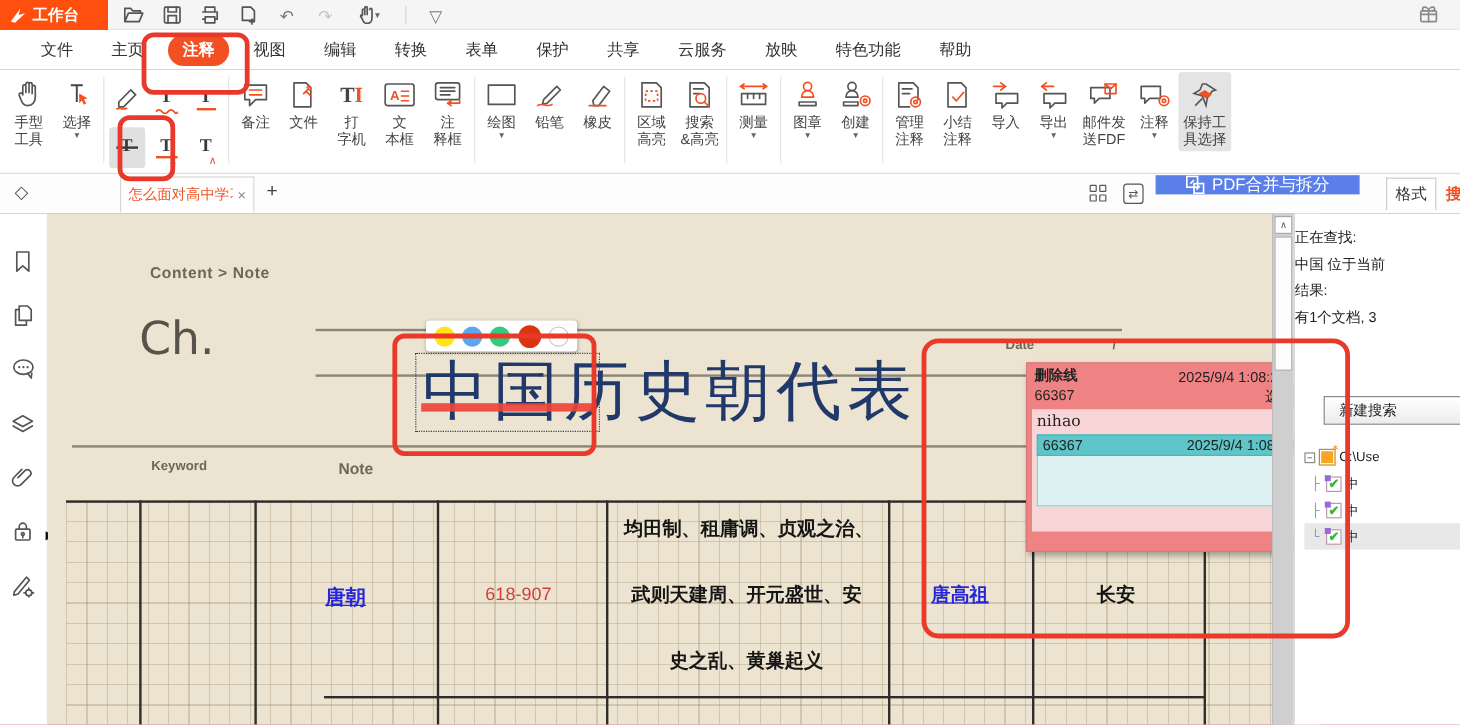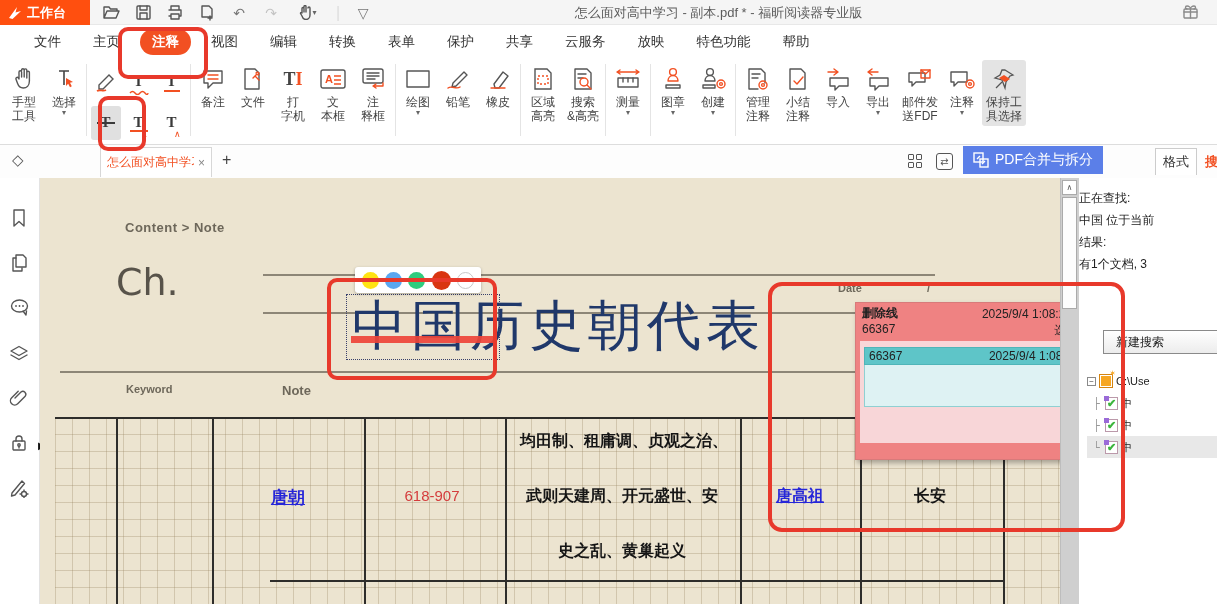--- a/index.html
+++ b/index.html
@@ -42,21 +42,21 @@
   
   .tabbar{position:absolute;left:0;top:145px;width:1217px;height:33px;background:#fdfdfd}
   .doctab{position:absolute;left:100px;top:2px;width:112px;height:30px;background:#fff;border:1px solid #d7d7d7;border-bottom:none;display:flex;align-items:center;gap:4px;padding:0 6px;cursor:pointer}
   .doctab .tl{color:#f25022;font-size:12px;white-space:nowrap;overflow:hidden}
   .doctab .tx{color:#888;font-size:12px;cursor:pointer}
   .plus{position:absolute;left:222px;top:6px;font-size:16px;color:#444;cursor:pointer}
   .diamond{position:absolute;left:12px;top:6px;font-size:15px;color:#555;cursor:pointer}
   .vgrid{position:absolute;left:908px;top:9px;width:15px;height:15px;display:grid;grid-template-columns:6px 6px;grid-template-rows:6px 6px;gap:2px;cursor:pointer}
   .vgrid i{border:1.4px solid #555;border-radius:1px}
   .swic{position:absolute;left:936px;top:8px;width:17px;height:17px;border:1.4px solid #555;border-radius:3px;font-size:10px;color:#555;display:flex;align-items:center;justify-content:center;cursor:pointer}
-  .mergebtn{position:absolute;left:963px;top:1px;height:28px;background:#5b7fe8;color:#fff;display:flex;align-items:center;gap:6px;padding:0 10px;font-size:14px;cursor:pointer}
+  .mergebtn{position:absolute;left:963px;top:1px;height:16px;background:#5b7fe8;color:#fff;display:flex;align-items:center;gap:6px;padding:0 25px;font-size:14px;cursor:pointer}
   .fmt-tab{position:absolute;left:1155px;top:3px;width:42px;height:27px;border:1px solid #ccc;border-bottom:none;background:#fff;font-size:13px;color:#333;display:flex;align-items:center;justify-content:center;cursor:pointer}
   .srch-tab{position:absolute;left:1205px;top:8px;font-size:13px;color:#f25022;font-weight:bold;cursor:pointer;white-space:nowrap}
 
   
   .main{position:absolute;left:0;top:178px;width:1217px;height:426px}
   .sidebar{position:absolute;left:0;top:0;width:40px;height:426px;background:#fff;border-right:1px solid #e3e3e3}
   .sbtn{position:absolute;left:9px;width:22px;height:22px;cursor:pointer}
   .expander{position:absolute;left:38px;top:262px;font-size:10px;color:#111;cursor:pointer}
 
   .docarea{position:absolute;left:40px;top:0;width:1060px;height:426px;background:#ece4d0;overflow:hidden}
@@ -155,21 +155,20 @@
       <span class="qbtn" style="color:#c4c4c4">↷</span>
       <span class="qbtn" style="width:28px">
           <svg class="lic" width="13" height="15" viewBox="0 0 13 15">
             <path d="M3 8V3.5a1 1 0 012 0V7m0-4.5v-1a1 1 0 012 0V7m2-4a1 1 0 012 0v7c0 3-2 4.5-4 4.5S3.6 13 3 11L1.5 8.5a1 1 0 011.5-1"></path>
           </svg>
           <span style="font-size:8px;color:#666">▾</span>
         </span>
       <span style="color:#ddd">|</span>
       <span class="qbtn">▽</span>
     </div>
-    <div class="tb-title">怎么面对高中学习 - 副本.pdf * - 福昕阅读器专业版</div>
     <div class="gift"><svg class="lic" width="17" height="17" viewBox="0 0 17 17" style="stroke:#8a8a8a">
           <rect x="2" y="6" width="13" height="9" rx="1"></rect>
           <path d="M2 9h13M8.5 6v9M5 6C3 6 3 3 5 3s3.5 1.5 3.5 3M12 6c2 0 2-3 0-3S8.5 4.5 8.5 6"></path>
         </svg></div>
   </div>
 
   <div class="menubar">
     <span class="mtab">文件</span>
     <span class="mtab">主页</span>
     <span class="mtab active">注释</span>
@@ -568,20 +567,21 @@
         <div class="p-h1">
           <span class="ptype">删除线</span>
           <span class="pdate">2025/9/4 1:08:29</span>
           <span class="p-close">×</span>
         </div>
         <div class="p-h2">
           <span>66367</span>
           <span class="popt"><span>选项</span> <span style="font-size:9px">▾</span></span>
         </div>
         <div class="p-body">
+          <div class="p-text">nihao</div>
           <div class="p-reply">
             <span>66367</span>
             <span class="rdate">2025/9/4 1:08:29</span>
           </div>
           <div class="p-input"></div>
         </div>
         <div class="p-foot"></div>
       </div>
     </div>
 

